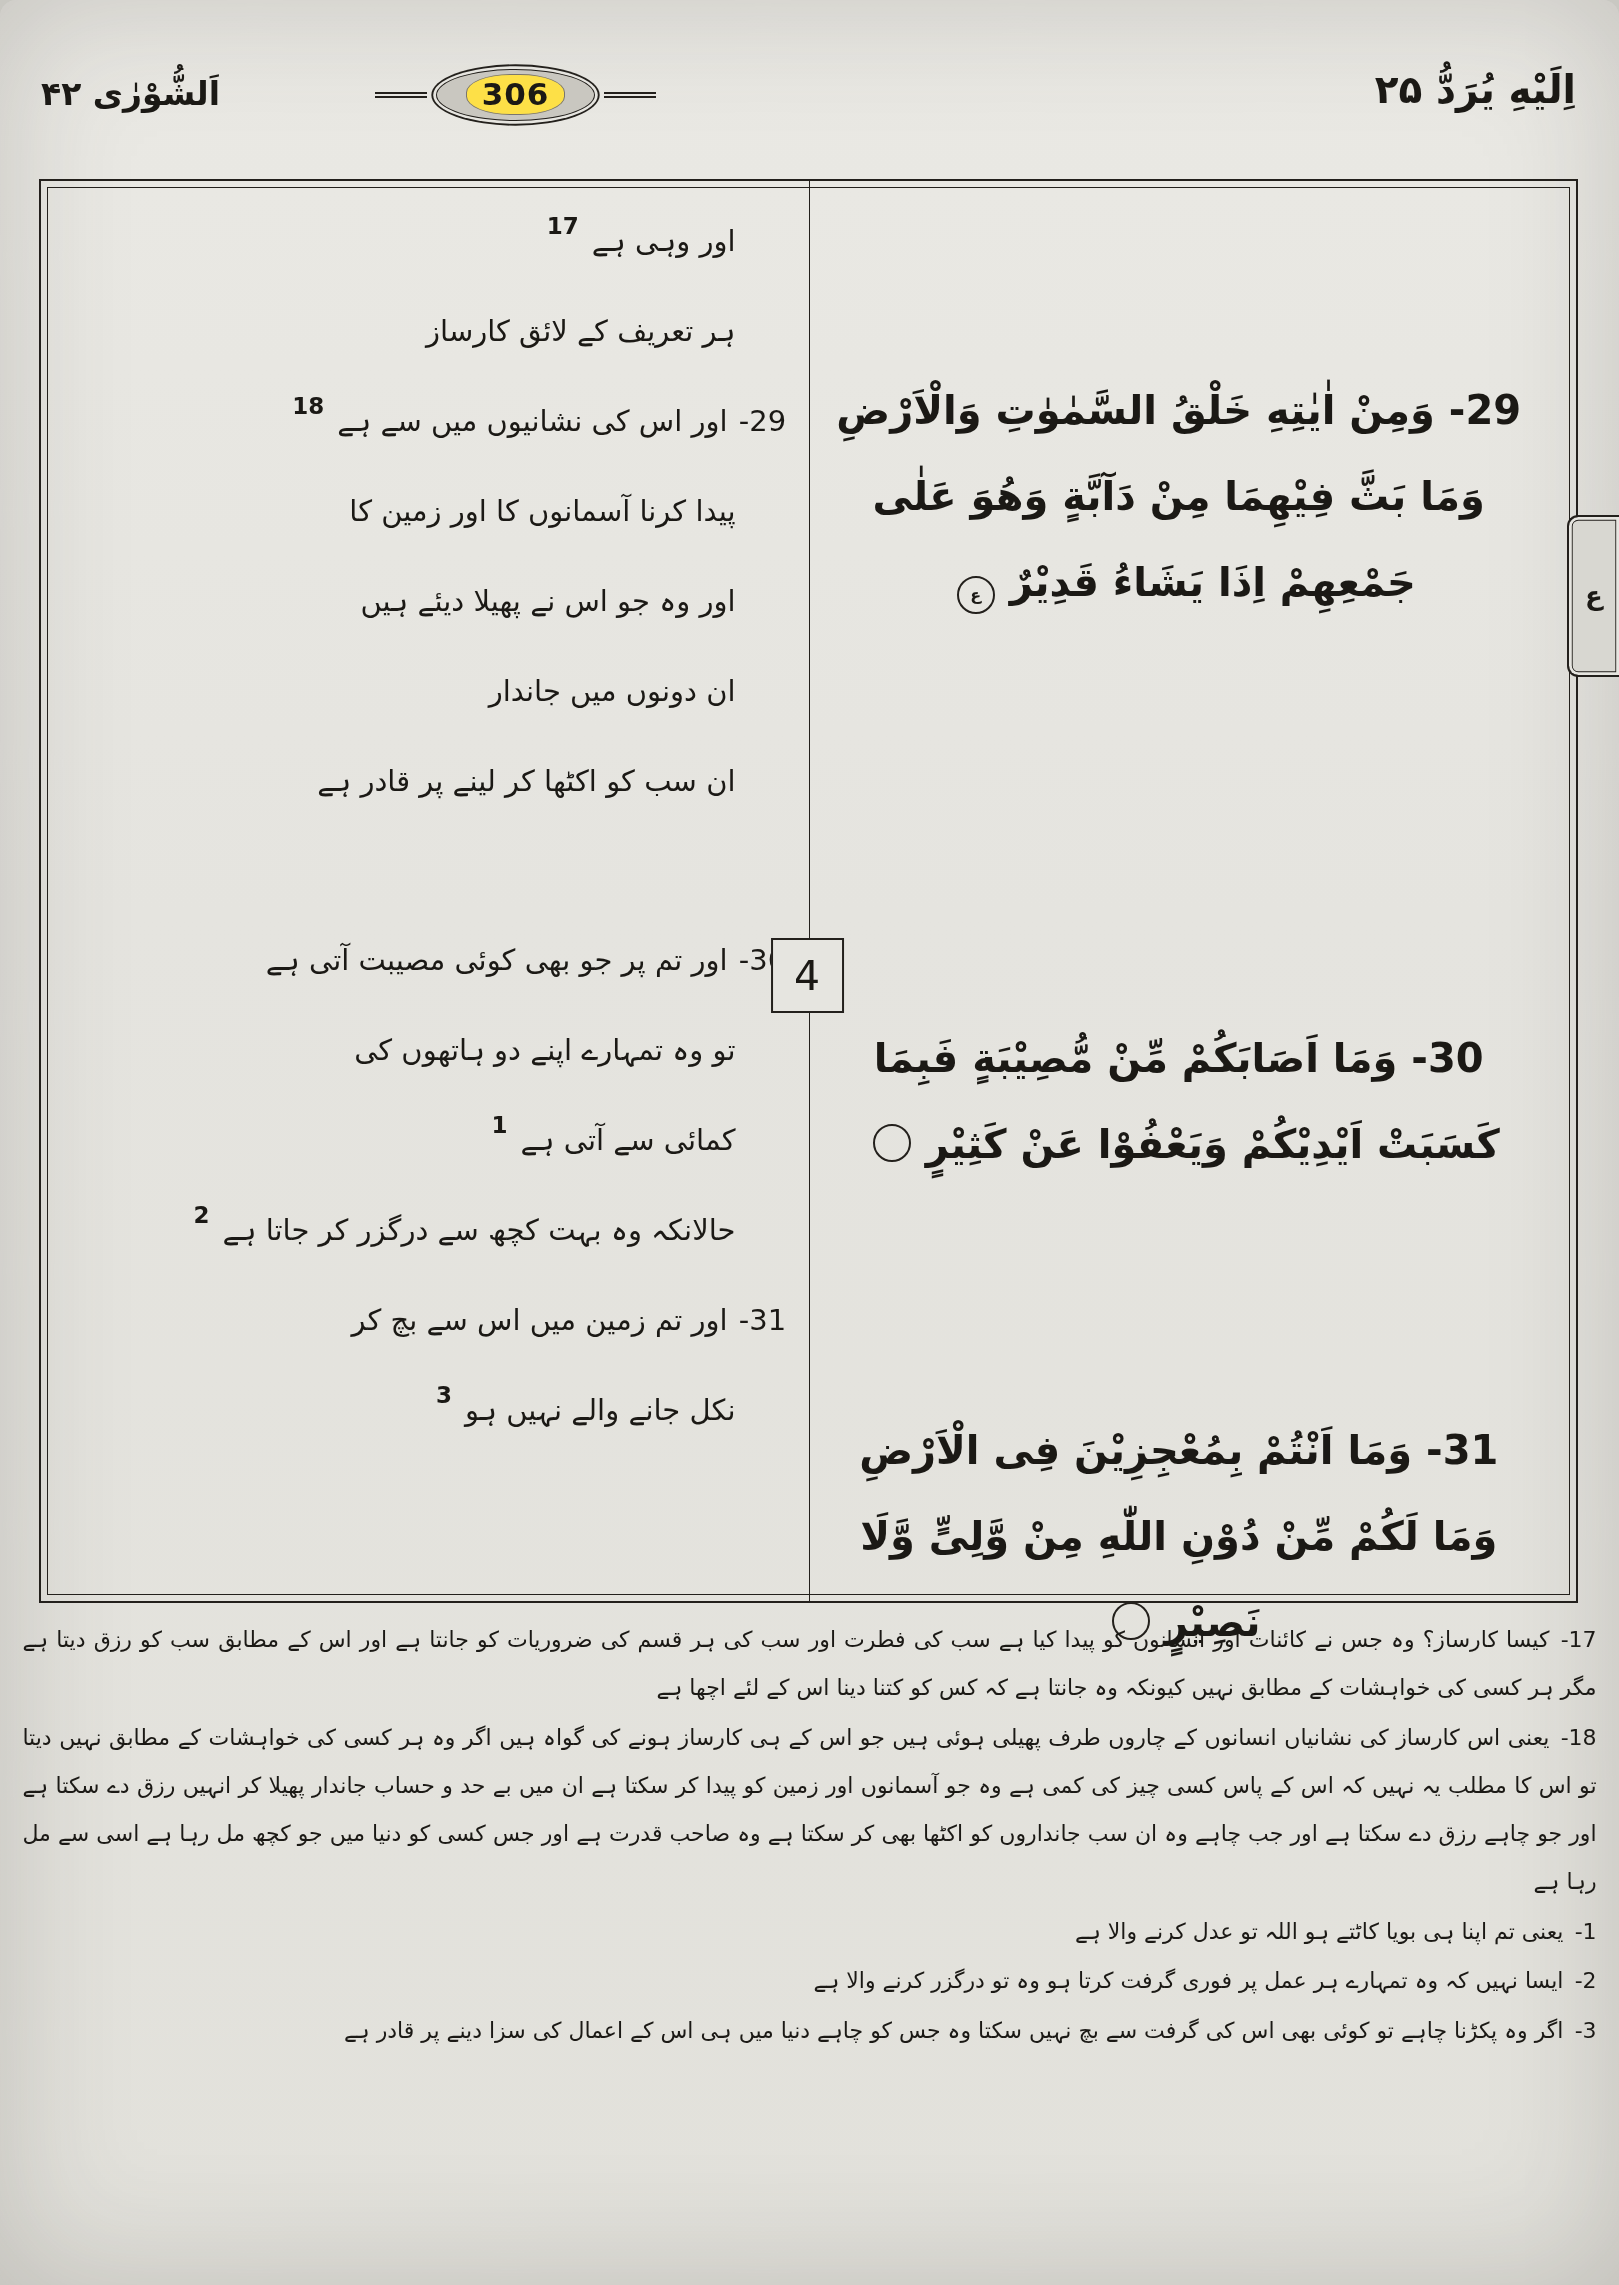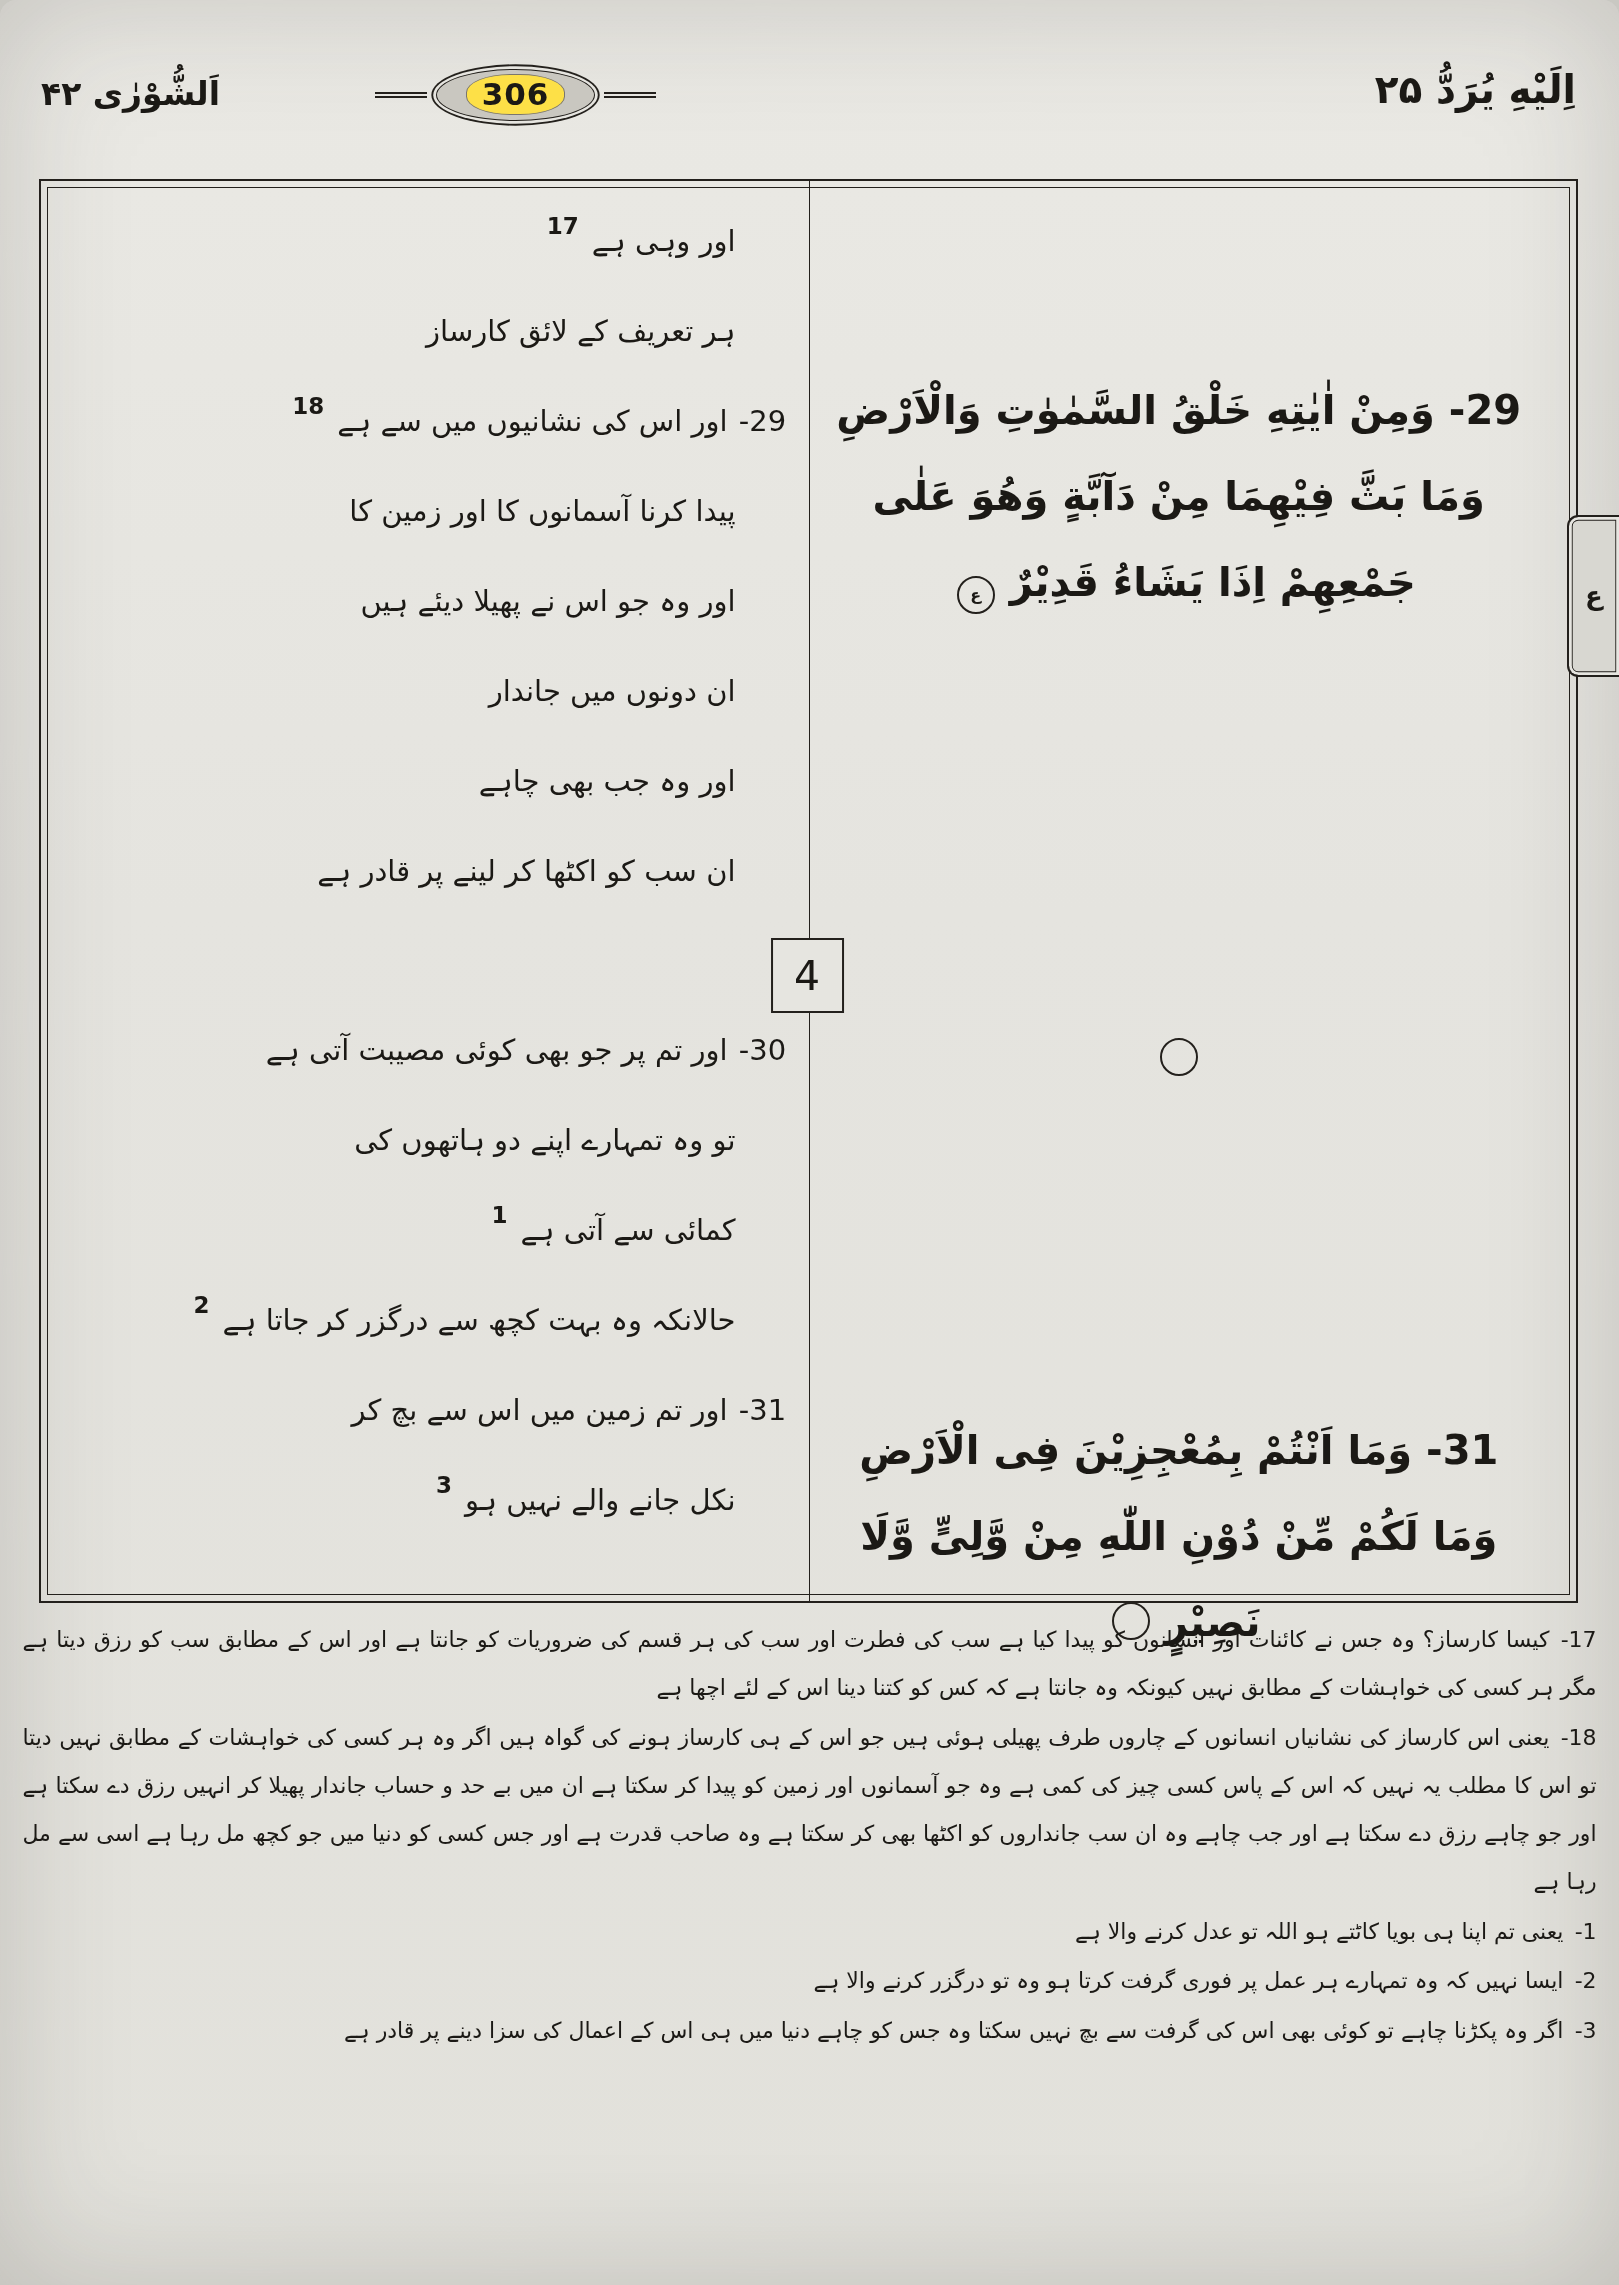--- a/index.html
+++ b/index.html
@@ -147,21 +147,21 @@
       <span class="med-core">306</span>
     </div>
     <div class="h-right">اِلَیْهِ یُرَدُّ ۲۵</div>
   </div>
 
   <div class="main-frame">
     <div class="col-divider"></div>
 
     <div class="arabic-col">
       <div class="verse v29"><span>29- وَمِنْ اٰیٰتِهِ خَلْقُ السَّمٰوٰتِ وَالْاَرْضِ وَمَا بَثَّ فِیْهِمَا مِنْ دَآبَّةٍ وَهُوَ عَلٰی جَمْعِهِمْ اِذَا یَشَاءُ قَدِیْرٌ</span><span class="ayah-circle">ع</span></div>
-      <div class="verse v30"><span class="ayah-circle"></span></div>
+      <div class="verse v30"><span>30- وَمَا اَصَابَکُمْ مِّنْ مُّصِیْبَةٍ فَبِمَا کَسَبَتْ اَیْدِیْکُمْ وَیَعْفُوْا عَنْ کَثِیْرٍ</span><span class="ayah-circle"></span></div>
       <div class="verse v31"><span>31- وَمَا اَنْتُمْ بِمُعْجِزِیْنَ فِی الْاَرْضِ وَمَا لَکُمْ مِّنْ دُوْنِ اللّٰهِ مِنْ وَّلِیٍّ وَّلَا نَصِیْرٍ</span><span class="ayah-circle"></span></div>
     </div>
 
     <div class="urdu-col">
       <div class="u-line">
           <span class="u-marker"></span>
           <span>اور وہی ہے</span>
           <span class="u-note">17</span>
         </div>
       <div class="u-line">
@@ -180,25 +180,20 @@
           <span class="u-note"></span>
         </div>
       <div class="u-line">
           <span class="u-marker"></span>
           <span>اور وہ جو اس نے پھیلا دیئے ہیں</span>
           <span class="u-note"></span>
         </div>
       <div class="u-line">
           <span class="u-marker"></span>
           <span>ان دونوں میں جاندار</span>
-          <span class="u-note"></span>
-        </div>
-      <div class="u-line">
-          <span class="u-marker"></span>
-          <span>اور وہ جب بھی چاہے</span>
           <span class="u-note"></span>
         </div>
       <div class="u-line">
           <span class="u-marker"></span>
           <span>ان سب کو اکٹھا کر لینے پر قادر ہے</span>
           <span class="u-note"></span>
         </div>
       <div class="u-spacer"></div>
       <div class="u-line hang">
           <span class="u-marker">30-</span>

